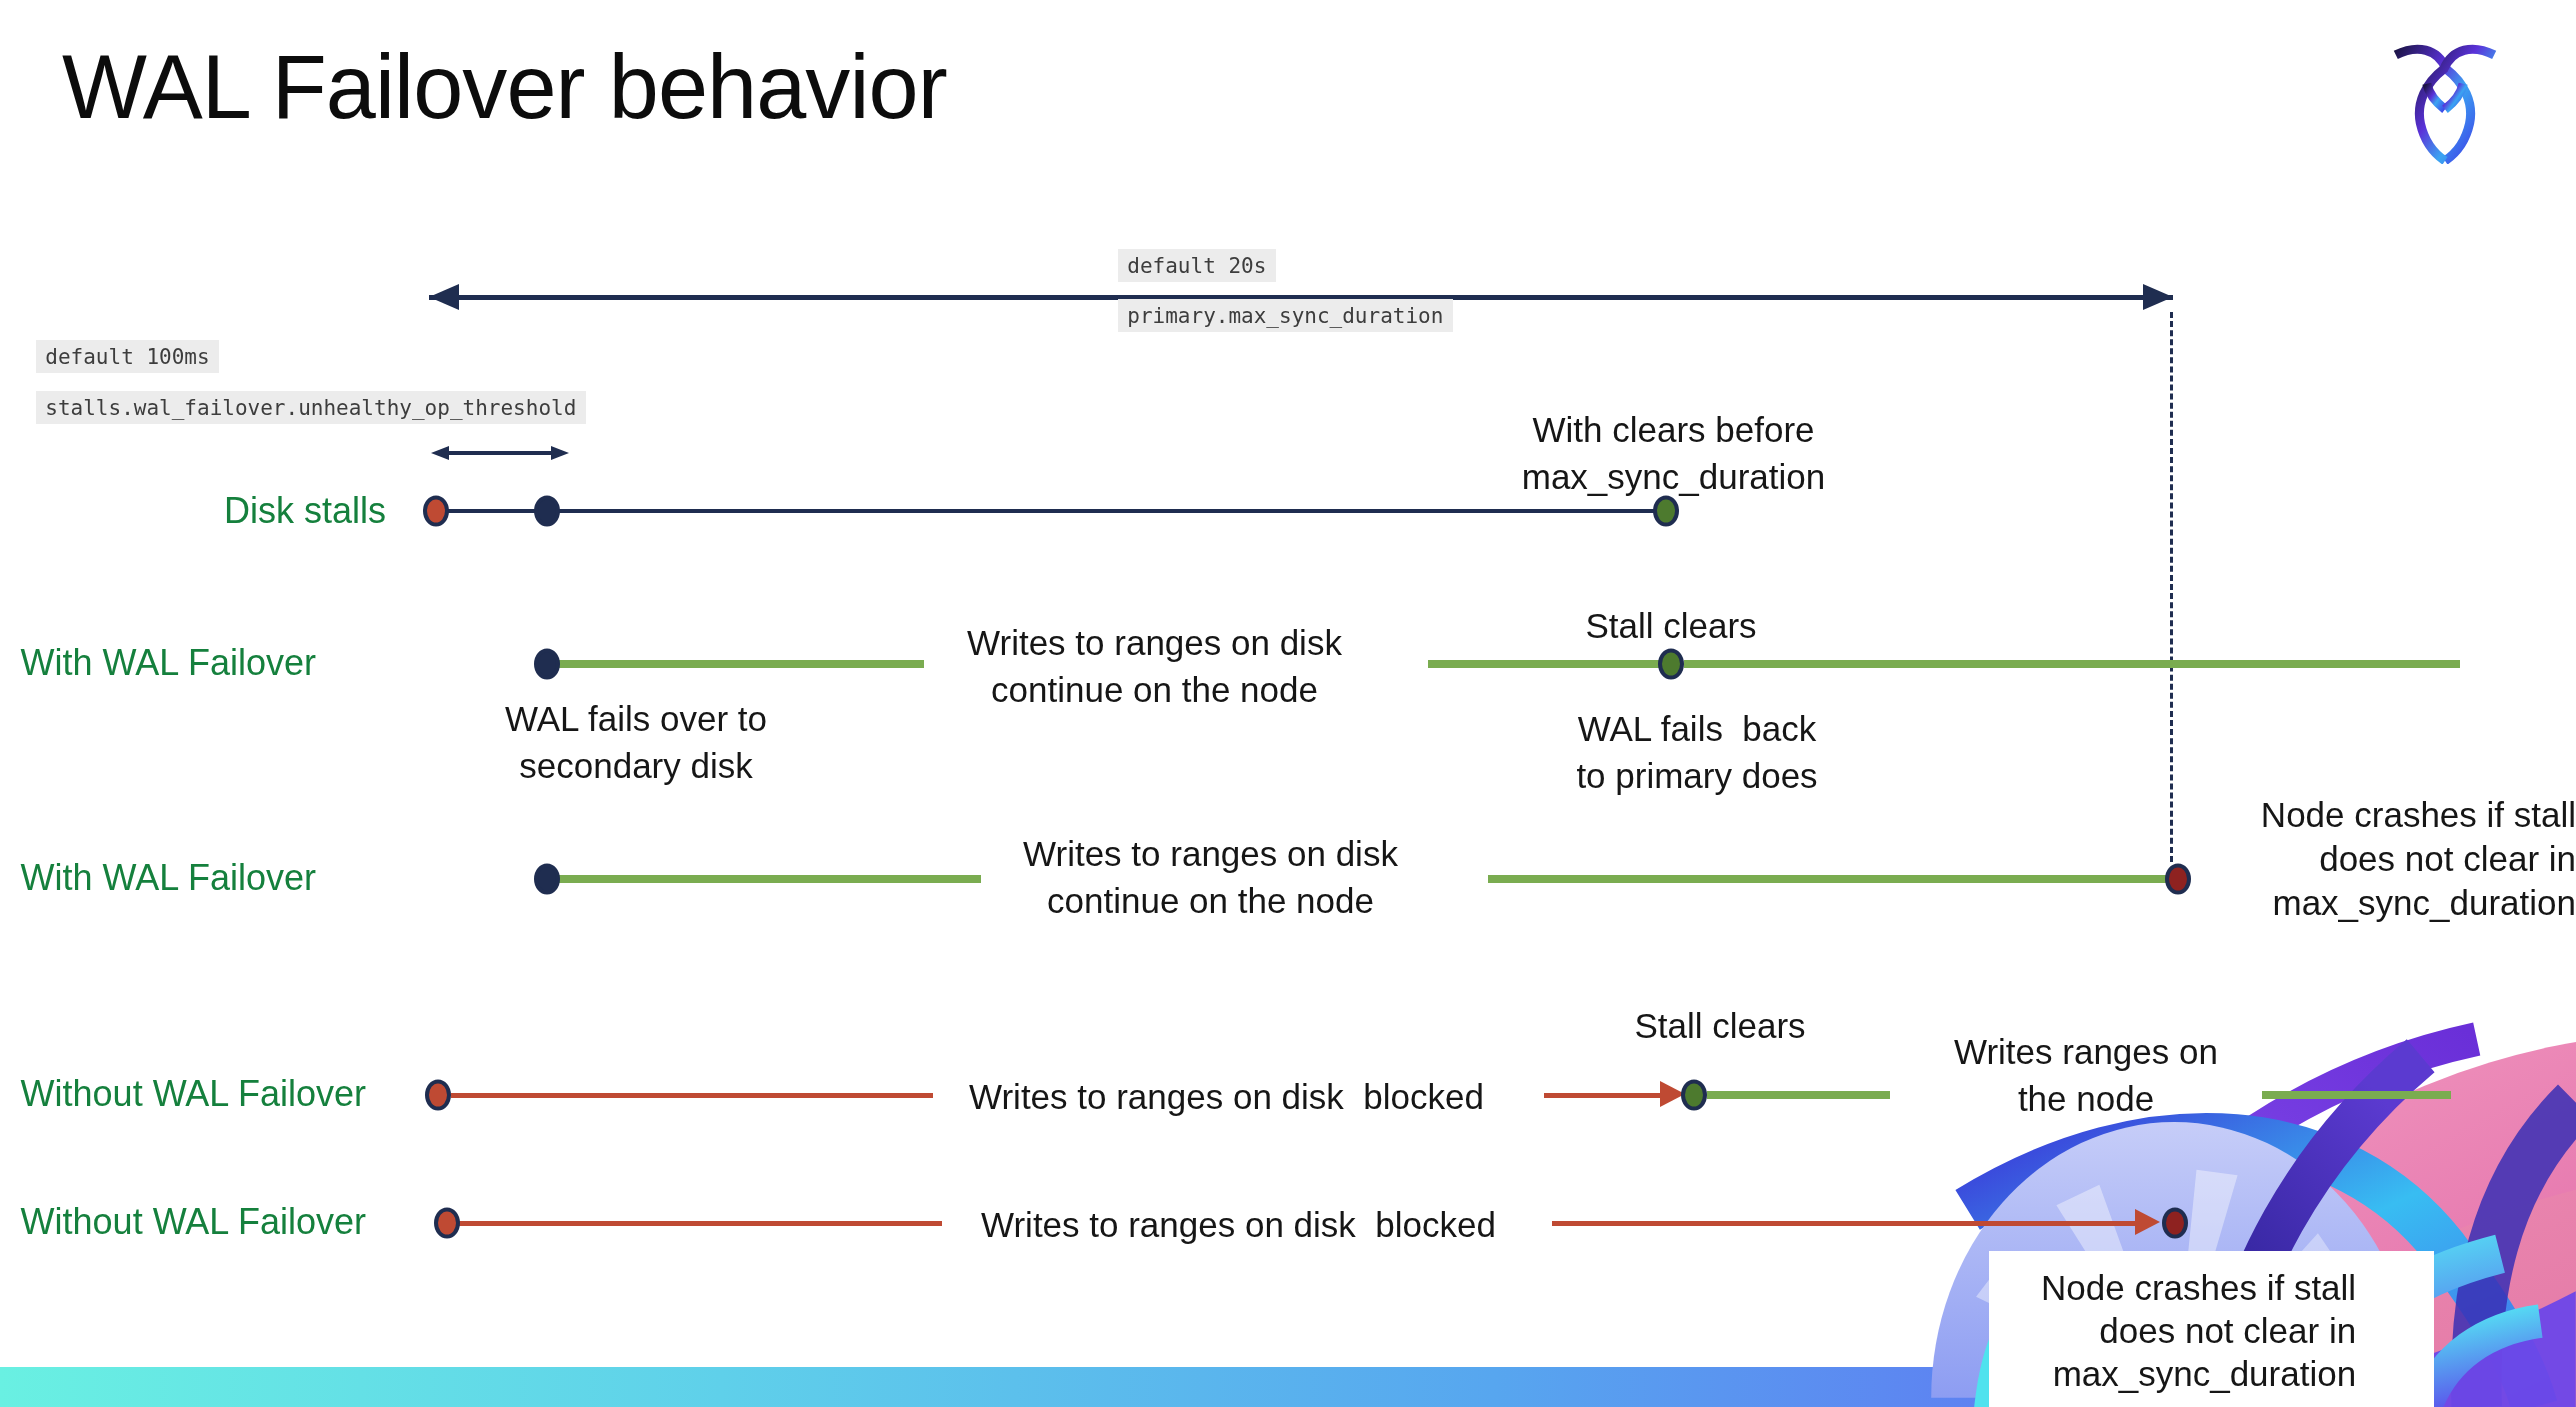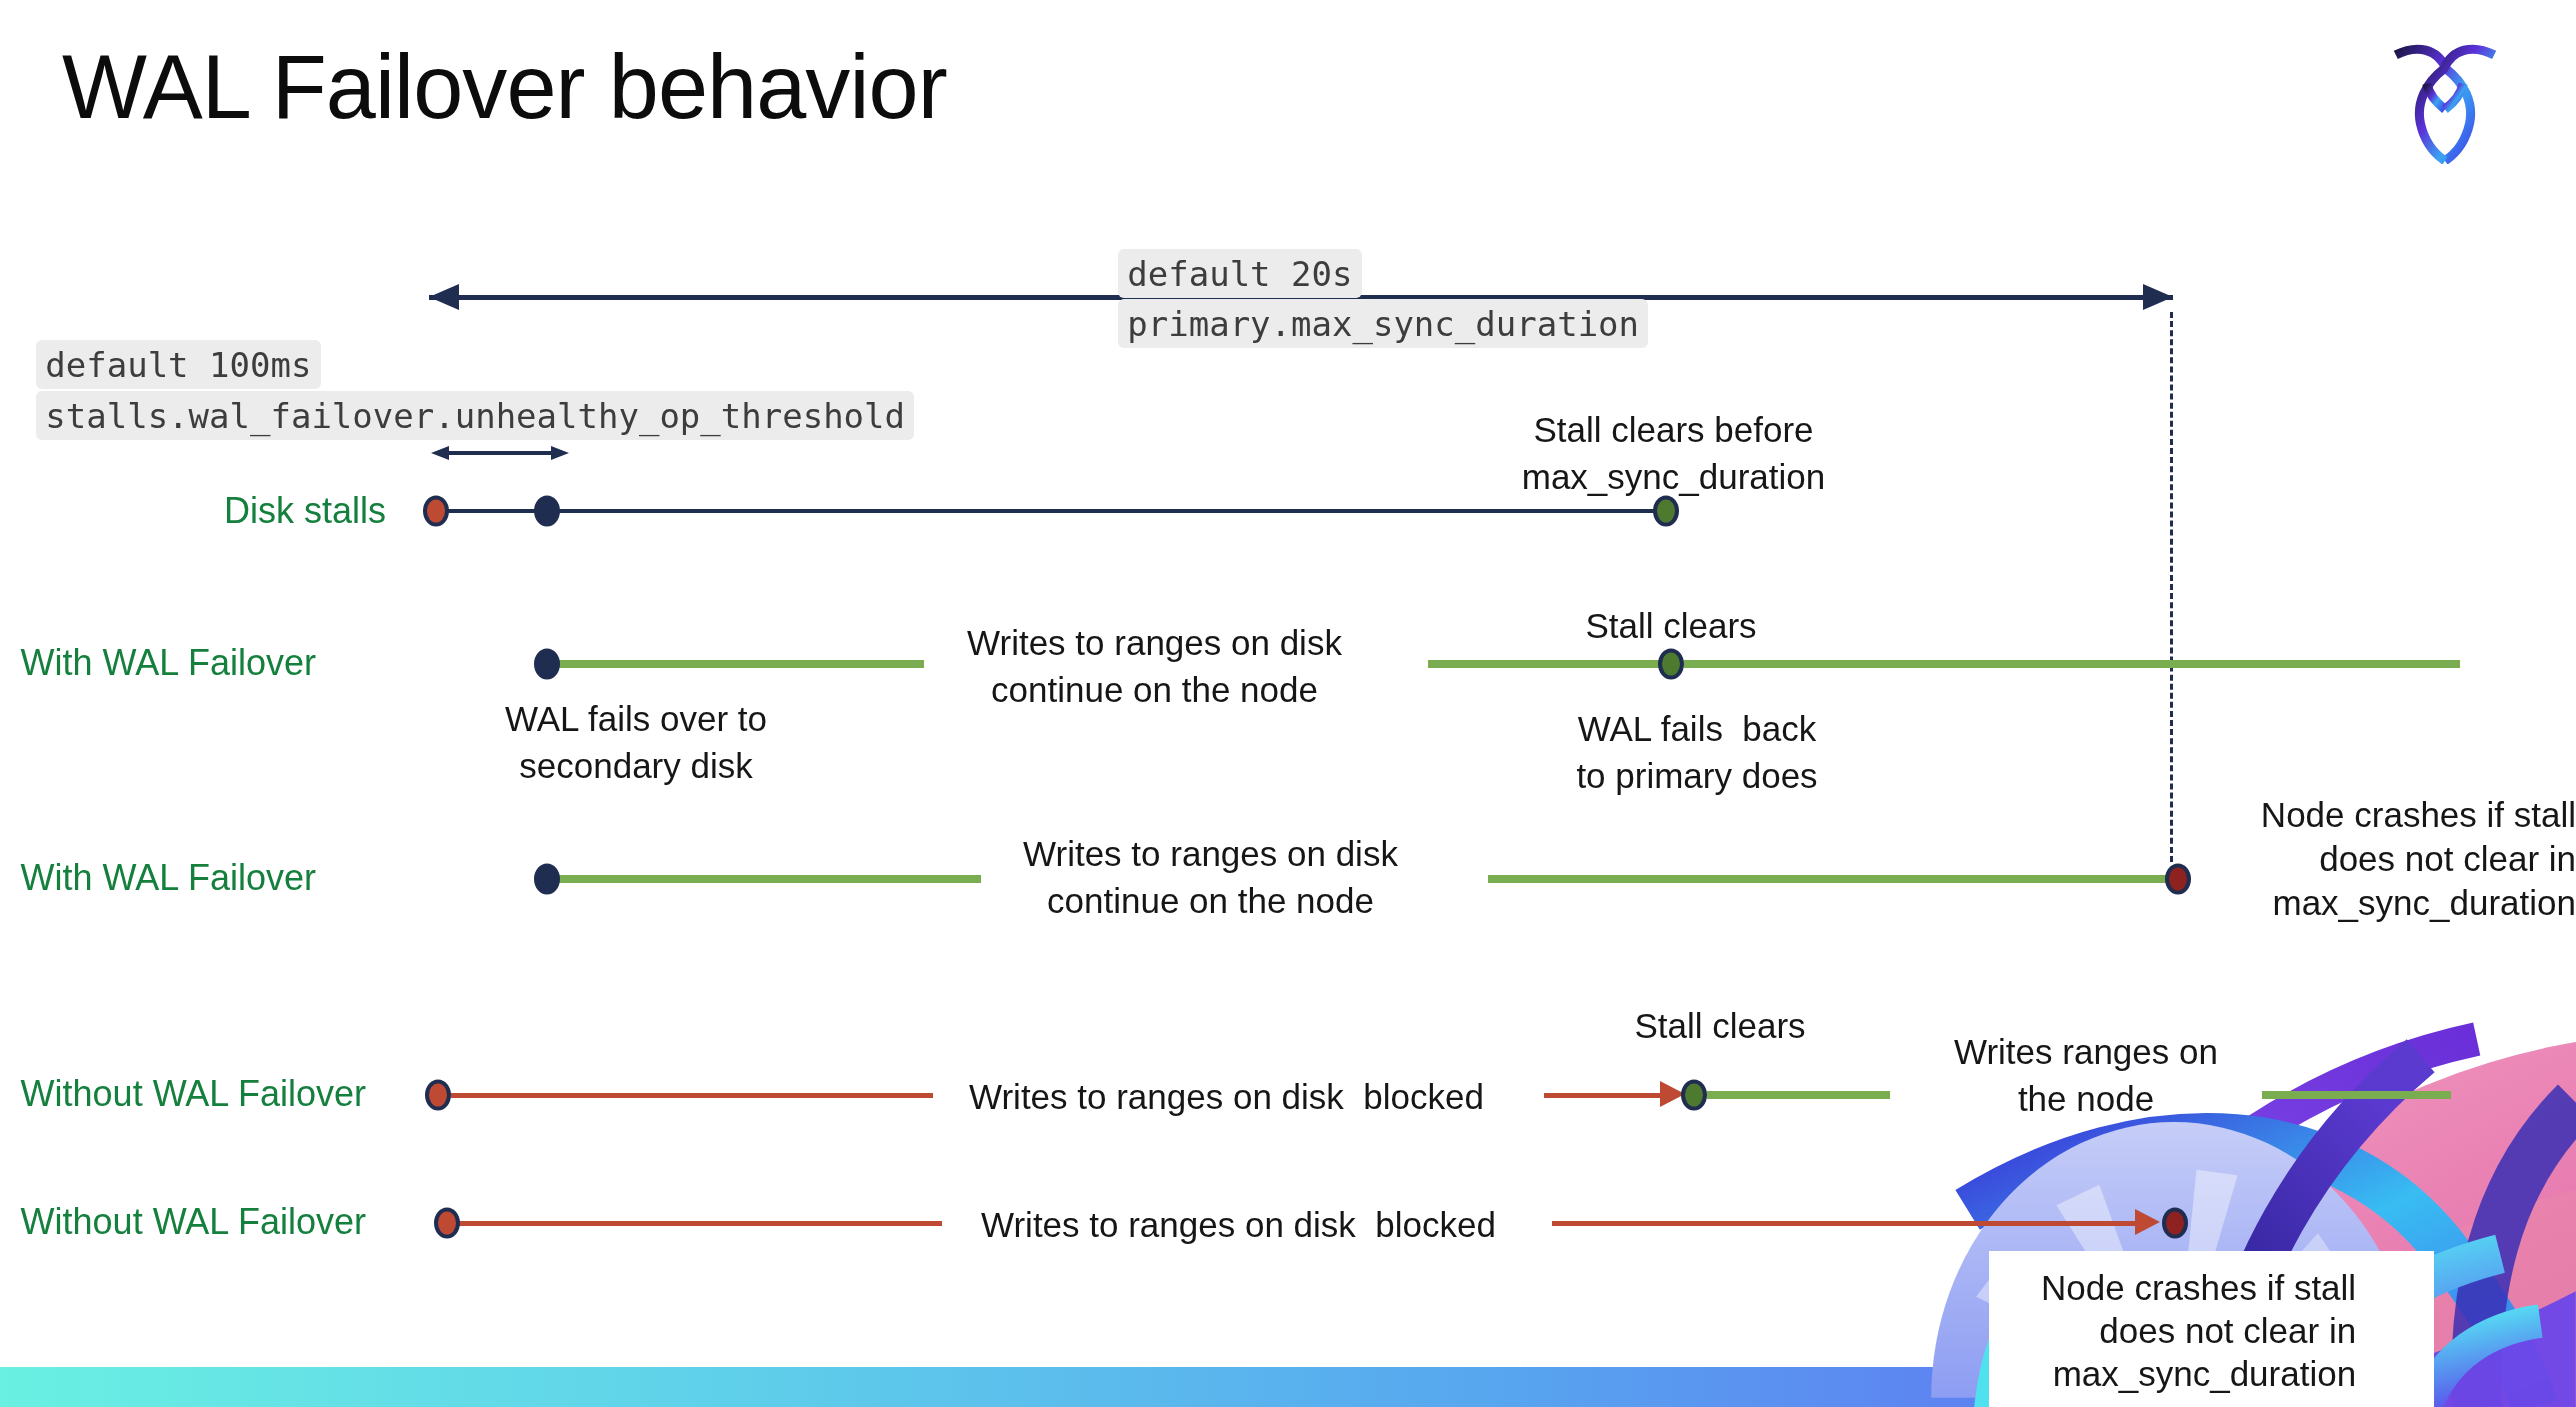--- a/index.html
+++ b/index.html
@@ -1,21 +1,21 @@
 <!DOCTYPE html>
 <html style="--ink: #111111; --navy: #1f2d50; --green: #7aac50; --greendot: #4d7a2e; --red: #bf4a33; --reddot: #bf4a33; --darkred: #8e2220; --chipbg: #ececec; --chiptext: #3d3d3d; --bar1: #69f0e2; --bar2: #5fd0ea; --bar3: #57a6ef; --bar4: #5f78f2; --bar5: #7b50f0;font-size:15px"><head>
 <meta charset="utf-8">
 <style>
   html,body{margin:0;padding:0;background:#ffffff;}
   body{width:2576px;height:1408px;position:relative;overflow:hidden;
        font-family:"Liberation Sans",sans-serif;color:var(--ink,#111);}
   .abs{position:absolute;}
   .title{left:62px;top:36px;font-size:90px;font-weight:400;letter-spacing:-0.9px;color:#0c0c0c;z-index:6;}
-  .chip{font-family:"DejaVu Sans Mono",monospace;font-size:34px;color:var(--chiptext,#3d3d3d);
-        background:var(--chipbg,#ececec);padding:4.7px 9.3px;white-space:pre;z-index:5;border-radius:6px;}
+  .chip{font-family:"DejaVu Sans Mono",monospace;font-size:21px;color:var(--chiptext,#3d3d3d);
+        background:var(--chipbg,#ececec);padding:4.7px 9.3px;white-space:pre;z-index:5;}
   .rowlabel{font-size:36px;color:#15803d;z-index:5;white-space:pre;}
   .caption{font-size:35px;line-height:47px;color:#161616;text-align:center;white-space:pre-wrap;z-index:5;}
   .caption.left{text-align:right;}
   .hline{height:3.7px;background:var(--navy,#1f2d50);z-index:3;}
   .gline{height:7.5px;background:var(--green,#7aac50);z-index:3;}
   .rline{height:4.7px;background:var(--red,#bf4a33);z-index:3;}
   .dot{width:26px;height:31px;border-radius:50%;border:4.7px solid var(--navy,#1f2d50);
        box-sizing:border-box;transform:translate(-50%,-50%);z-index:5;}
   .dot.navy{background:var(--navy,#1f2d50);}
   .dot.start-red{background:var(--reddot,#bf4a33);}
@@ -128,21 +128,21 @@
   <div class="abs tri sr" style="left:551px;top:446px;"></div>
 </div>
 
 <div class="abs dashline" style="left:2170px;top:312px;height:550px;"></div>
 
 <div class="abs rowlabel" style="left:224px;top:490px;">Disk stalls</div>
 <div class="abs hline" style="left:435px;top:509px;width:1226px;"></div>
 <div class="abs dot start-red" style="left:436px;top:511px;"></div>
 <div class="abs dot navy" style="left:547px;top:511px;"></div>
 <div class="abs dot green" style="left:1666px;top:511px;"></div>
-<div class="abs caption" style="left:1463px;top:406px;width:421px;">Stall clears before
+<div class="abs caption" style="left:1463px;top:406px;width:421px;">With clears before
 max_sync_duration</div>
 
 <div class="abs rowlabel" style="left:20.6px;top:642px;">With WAL Failover</div>
 <div class="abs dot navy" style="left:547px;top:664px;"></div>
 <div class="abs gline" style="left:559px;top:660px;width:365px;"></div>
 <div class="abs caption" style="left:874px;top:619px;width:561px;">Writes to ranges on disk
 continue on the node</div>
 <div class="abs gline" style="left:1428px;top:660px;width:231px;"></div>
 <div class="abs dot green" style="left:1671px;top:664px;"></div>
 <div class="abs caption" style="left:1531px;top:602px;width:280px;">Stall clears</div>

